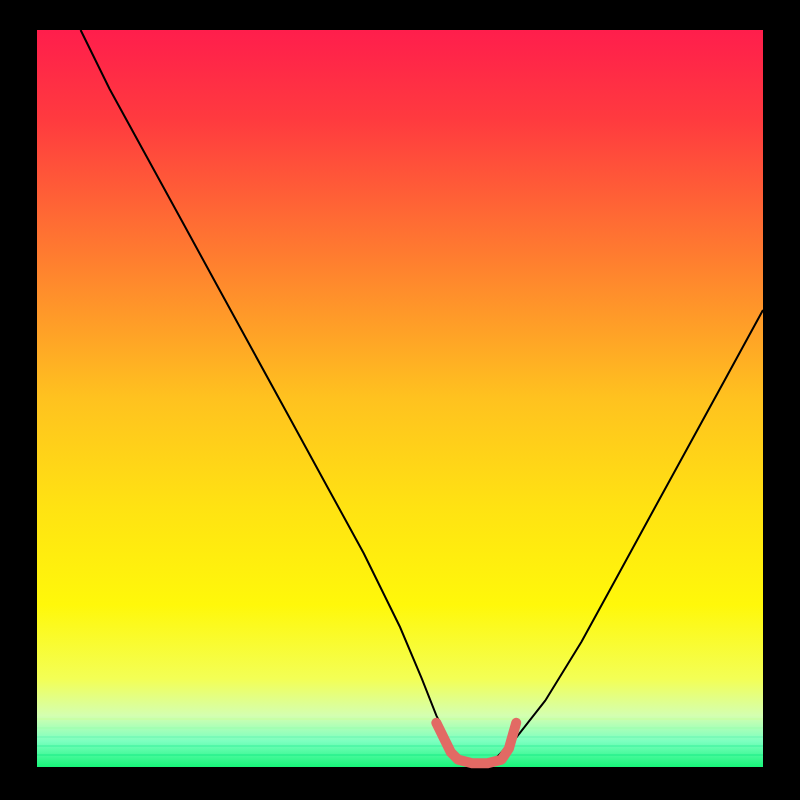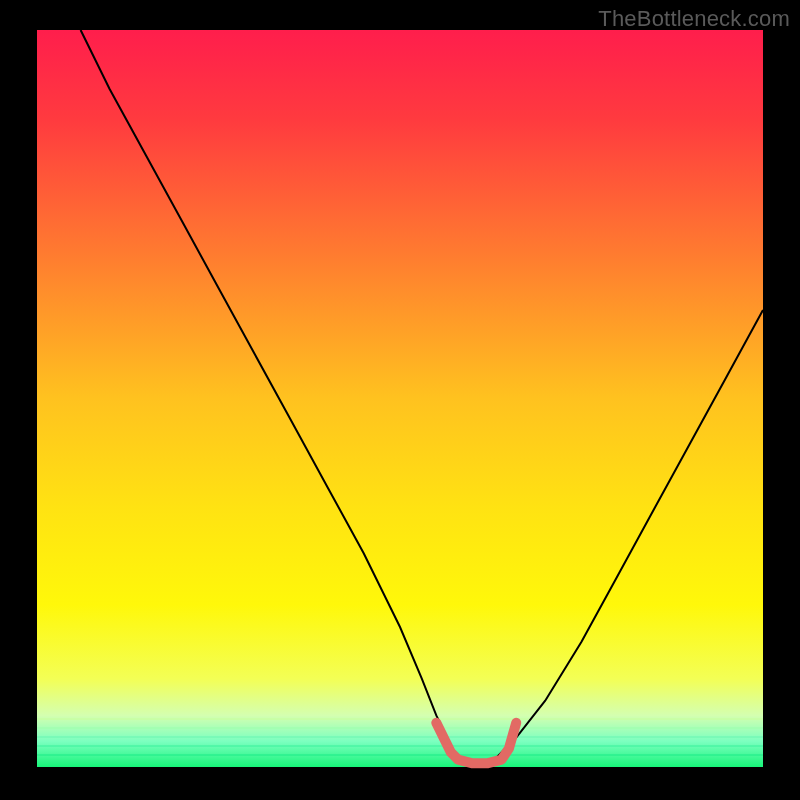--- a/index.html
+++ b/index.html
@@ -28,21 +28,20 @@
     z-index: 10;
   }
   svg {
     display: block;
   }
 </style>
 </head>
 <body>
 
 <div class="frame">
-  <div class="watermark">TheBottleneck.com</div>
 
   <svg id="chart-svg" width="800" height="800" viewBox="0 0 800 800">
     <defs>
       <linearGradient id="bg-grad" x1="0" y1="0" x2="0" y2="1">
           <stop offset="0%" stop-color="#ff1e4c"></stop>
           <stop offset="12%" stop-color="#ff3a3f"></stop>
           <stop offset="30%" stop-color="#ff7a30"></stop>
           <stop offset="50%" stop-color="#ffc21f"></stop>
           <stop offset="65%" stop-color="#ffe312"></stop>
           <stop offset="78%" stop-color="#fff80a"></stop>

